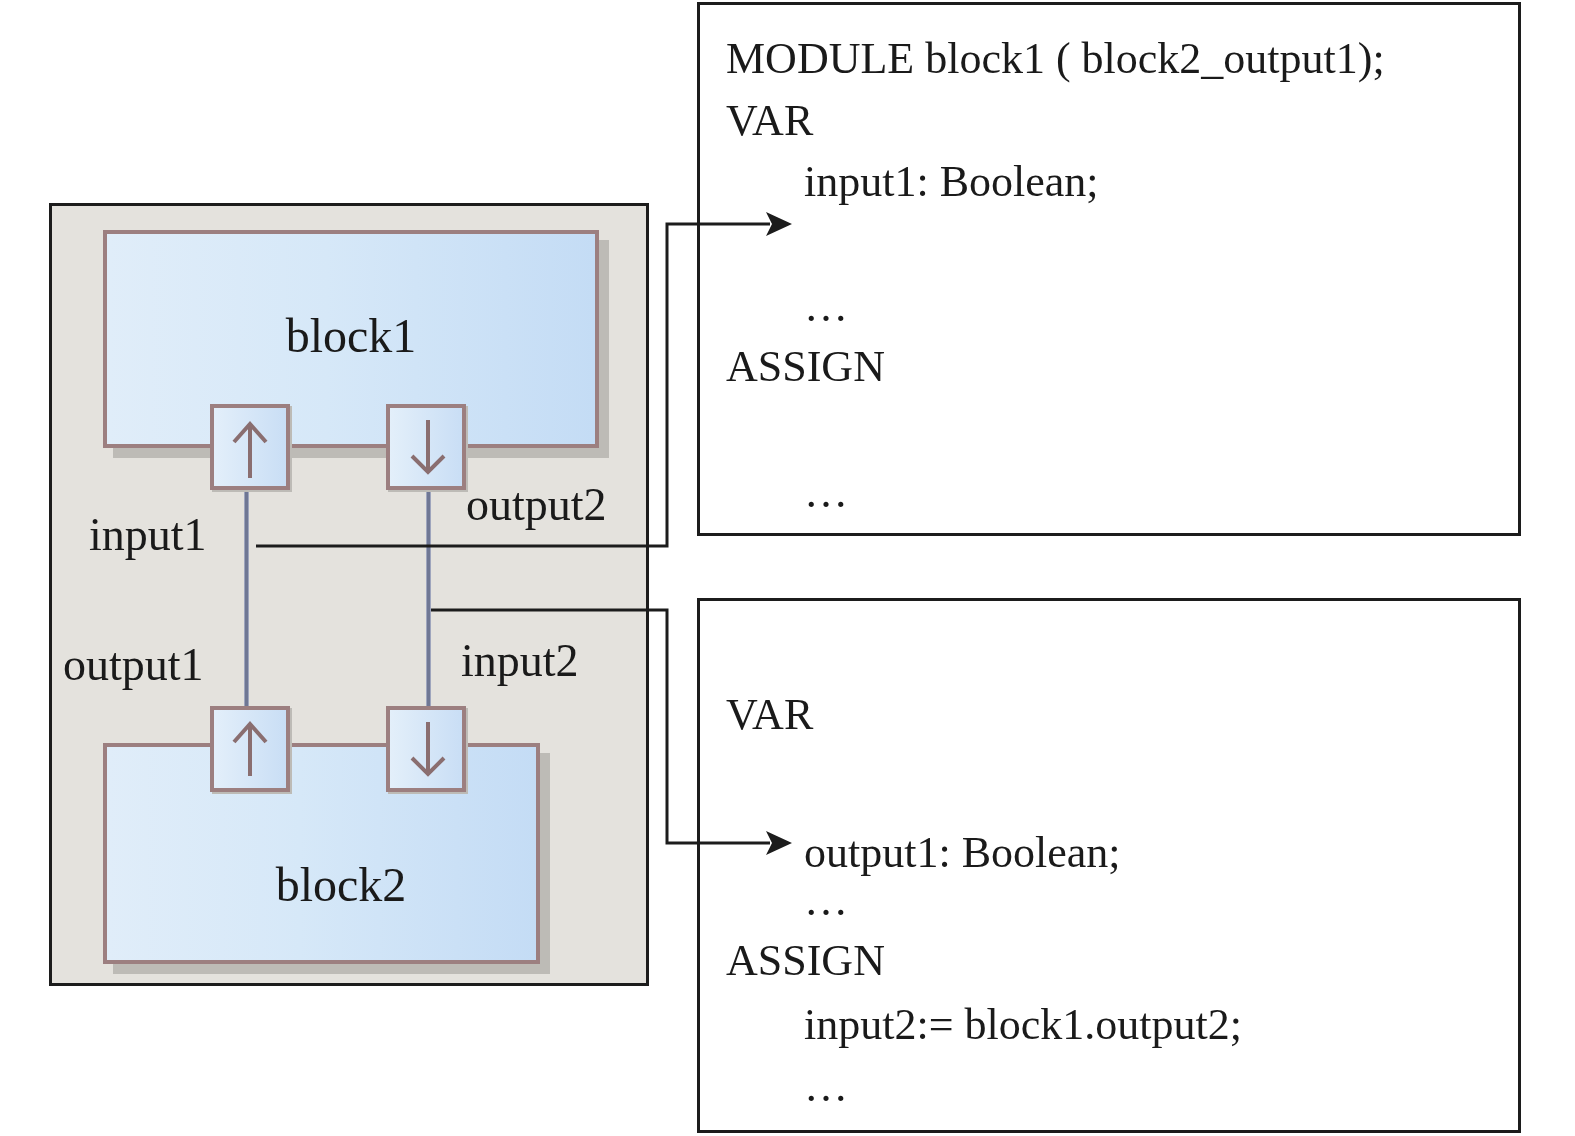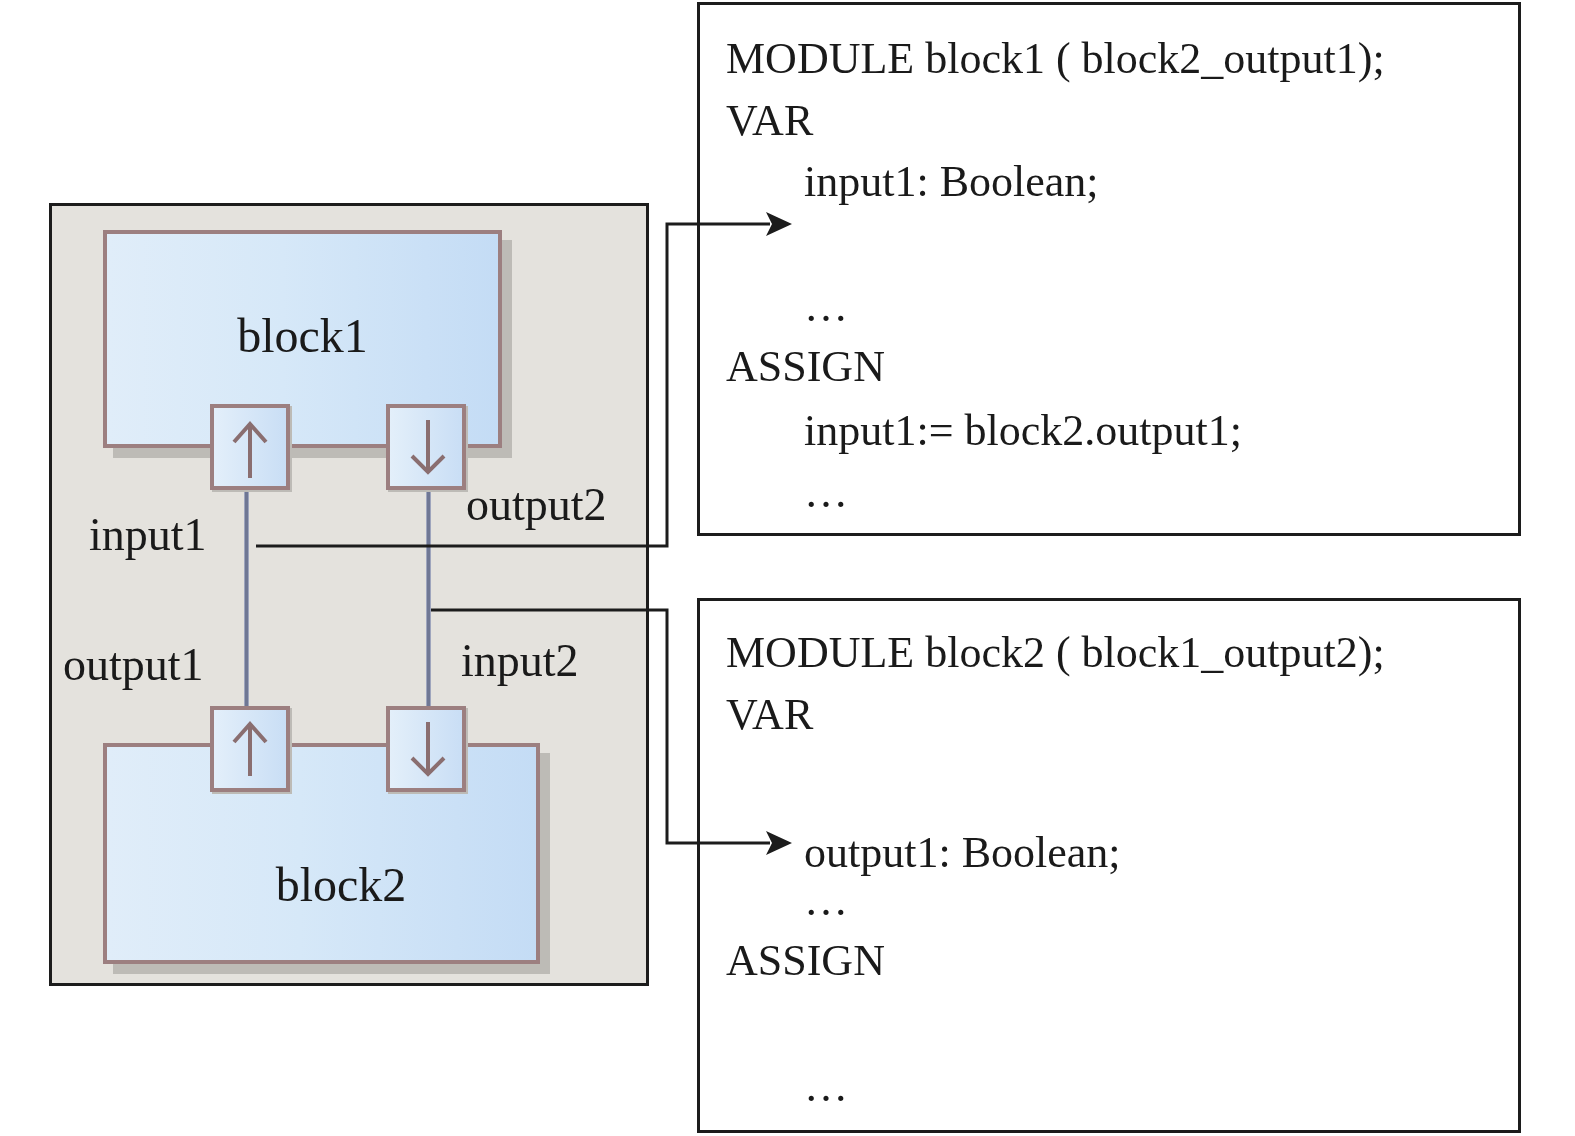--- a/index.html
+++ b/index.html
@@ -23,21 +23,21 @@
   .code-line { position: absolute; font-size: 44px; white-space: pre; line-height: 1; }
   .indent { left: 104px; }
   .kw { left: 26px; }
   svg.connectors { position: absolute; left: 0; top: 0; z-index: 10; pointer-events: none; }
 </style>
 </head>
 <body>
 
 <div class="panel"></div>
 
-<div class="block" style="left:103px; top:230px; width:399px; height:218px;">
+<div class="block" style="left:103px; top:230px; width:496px; height:218px;">
   <div class="block-label" style="top:74px;">block1</div>
 </div>
 
 <div class="block" style="left:103px; top:743px; width:437px; height:221px;">
   <div class="block-label" style="top:110px;padding-left:39px;">block2</div>
 </div>
 
 <div class="wire" style="left:244px; top:488px; height:222px;"></div>
 <div class="wire" style="left:426px; top:488px; height:222px;"></div>
 
@@ -70,30 +70,29 @@
 <div class="sig-label" style="left:466px; top:478px;">output2</div>
 <div class="sig-label" style="left:63px; top:638px;">output1</div>
 <div class="sig-label" style="left:461px; top:634px;">input2</div>
 
 <div class="code-box" style="top:2px; height:528px;">
   <div class="code-line kw" style="top:32px;">MODULE block1 ( block2_output1);</div>
   <div class="code-line kw" style="top:94px;">VAR</div>
   <div class="code-line indent" style="top:155px;">input1: Boolean;</div>
   <div class="code-line indent" style="top:280px;">…</div>
   <div class="code-line kw" style="top:340px;">ASSIGN</div>
-  <div class="code-line indent" style="top:404px;">input1:= block2.output1;</div>
   <div class="code-line indent" style="top:466px;">…</div>
 </div>
 
 <div class="code-box" style="top:598px; height:529px;">
-  <div class="code-line kw" style="top:30px;">MODULE block2 ( block1_output2);</div>
   <div class="code-line kw" style="top:92px;">VAR</div>
   <div class="code-line indent" style="top:230px;">output1: Boolean;</div>
   <div class="code-line indent" style="top:278px;">…</div>
   <div class="code-line kw" style="top:338px;">ASSIGN</div>
+  <div class="code-line indent" style="top:402px;">input2:= block1.output2;</div>
   <div class="code-line indent" style="top:464px;">…</div>
 </div>
 
 <svg class="connectors" width="1575" height="1136">
   <g>
     <polyline points="256,546 667,546 667,224 770,224" fill="none" stroke="#1c1c1c" stroke-width="3"></polyline>
     <polygon points="792,224 766,212 772,224 766,236" fill="#1c1c1c"></polygon>
   </g>
   <g>
     <polyline points="431,610 667,610 667,843 770,843" fill="none" stroke="#1c1c1c" stroke-width="3"></polyline>

